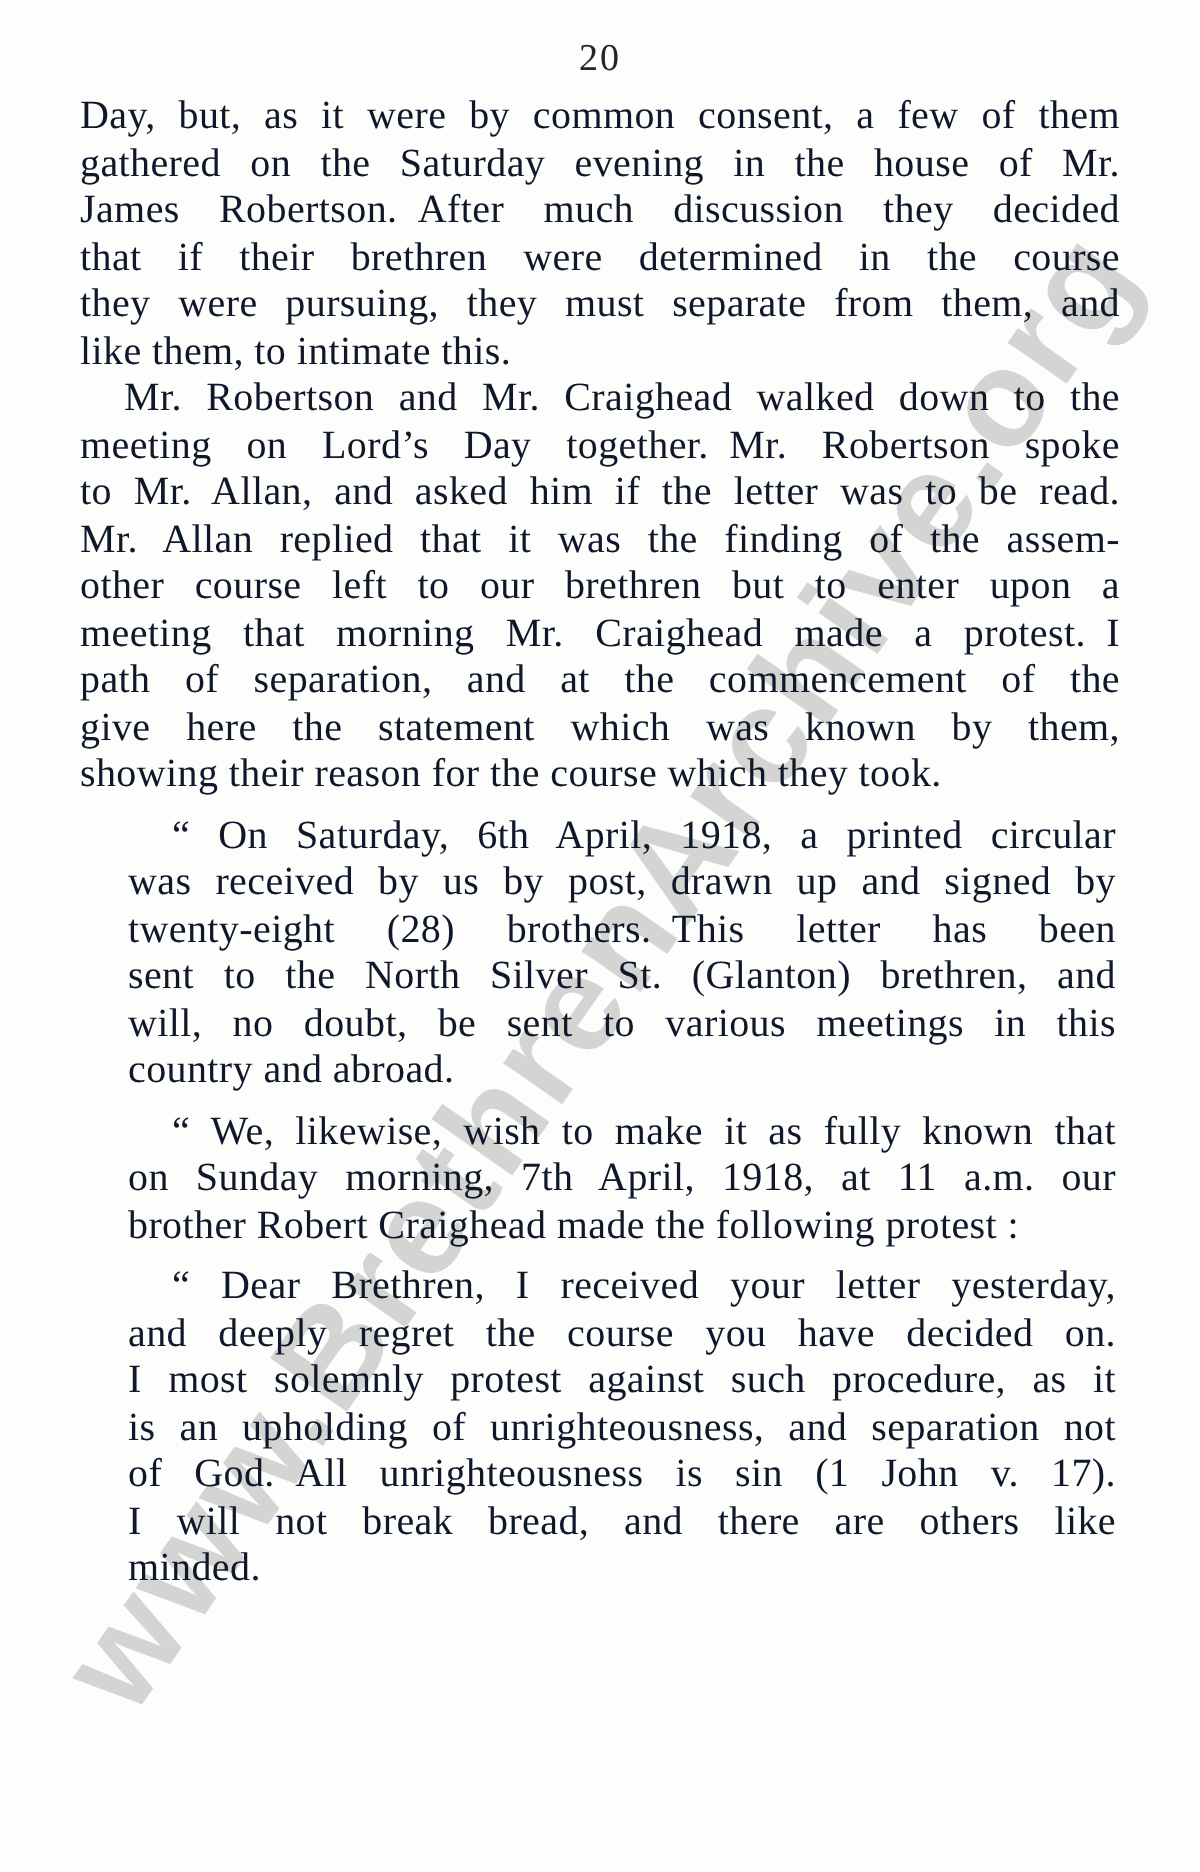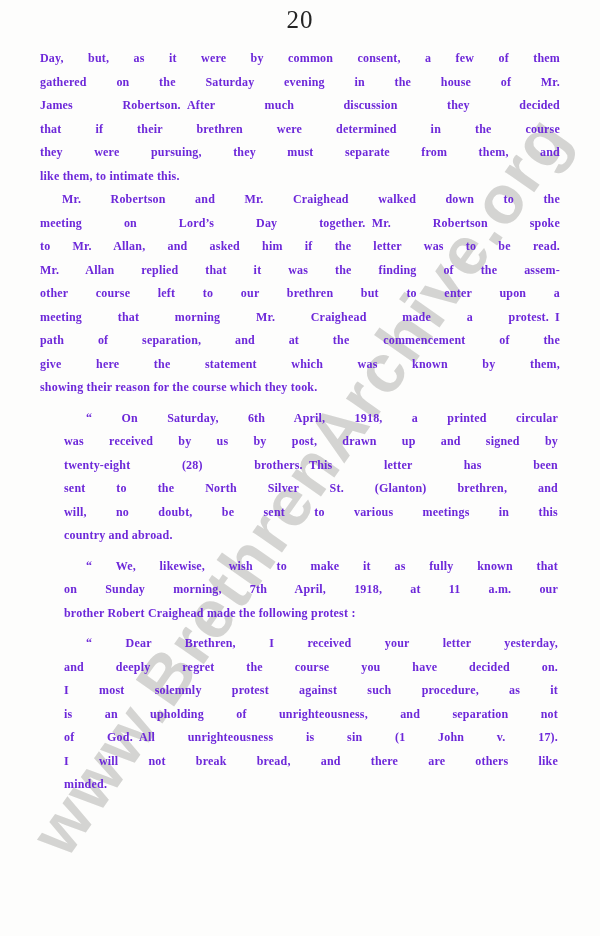--- a/index.html
+++ b/index.html
@@ -26,47 +26,46 @@
     font-weight: bold;
     font-size: 68px;
     letter-spacing: 2px;
     color: rgba(178, 178, 175, 0.55);
     white-space: nowrap;
     z-index: 0;
     user-select: none;
   }
   .page-number {
     position: absolute;
-    top: 6px;
+    top: 19px;
     left: 0;
     width: 100%;
     text-align: center;
-    font-size: 25px;
+    font-size: 19px;
     letter-spacing: 1px;
     color: #242424;
     z-index: 1;
   }
   .page-text {
     position: absolute;
     top: 47px;
     left: 0;
     right: 0;
     z-index: 1;
   }
   .para { position: relative; }
   .para-body  { margin: 0 40px; }
   .para-quote { margin: 7px 42px 0 64px; }
   .line {
-    font-size: 12px;
+    font-size: 20px;
     line-height: 23.5px;
-    color: #6d28d9;
+    color: #0f172a;
     letter-spacing: 0.2px;
     text-align: justify;
     text-align-last: justify;
-    font-weight: bold;
   }
   .line.last   { text-align-last: left; }
   .line.indent { text-indent: 22px; }
 </style>
 </head>
 <body>
 
 <div class="page">
   <div class="watermark">www.BrethrenArchive.org</div>
   <div class="page-number">20</div>

